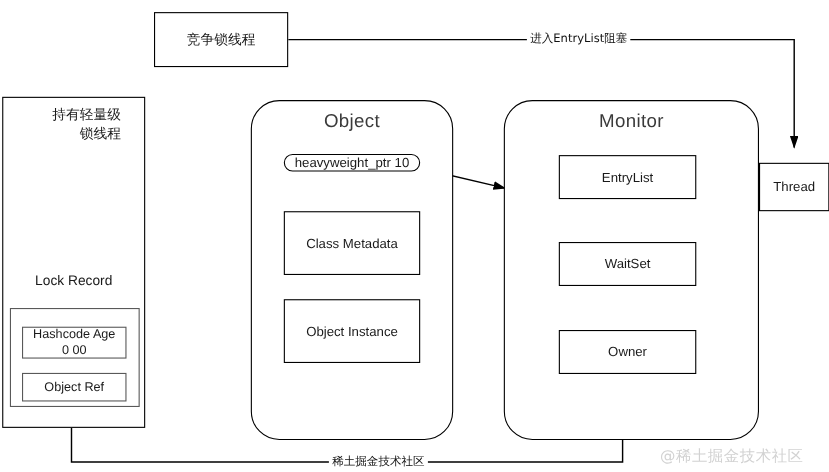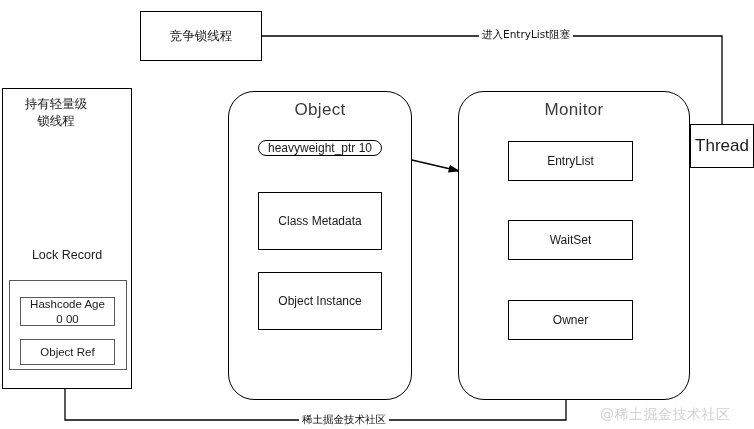--- a/index.html
+++ b/index.html
@@ -96,21 +96,21 @@
 
     <path d="M65,389 L65,420 L566,420 L566,343" fill="none" stroke="#000000" stroke-width="1.3" marker-end="url(#arrow)"></path>
   </svg>
 
   <div class="box cjk" style="left:140px; top:11px; width:122px; height:50px; font-size:12.5px;">
     <span>竞争锁线程</span>
   </div>
 
   <div class="box two-line" style="left:2px; top:88px; width:130px; height:301px; align-items:flex-start; justify-content:flex-start;">
   </div>
-  <div class="cjk" style="position:absolute; left:2px; top:96px; width:108px; text-align:center; font-size:12.5px; line-height:1.35; color:#1a1a1a;">
+  <div class="cjk" style="position:absolute; left:2px; top:96px; width:108px; text-align:right; font-size:12.5px; line-height:1.35; color:#1a1a1a;">
     <span class="sub" style="font-size:12.5px;">持有轻量级</span>
     <span class="sub" style="font-size:12.5px;">锁线程</span>
   </div>
 
   <div style="position:absolute; left:2px; top:248px; width:130px; text-align:center; font-size:12.5px; color:#1a1a1a;">
     <span>Lock Record</span>
   </div>
 
   <div class="box" style="left:9px; top:280px; width:118px; height:90px; border-color:#595959;"></div>
 
@@ -150,21 +150,21 @@
   </div>
 
   <div class="box" style="left:508px; top:220px; width:125px; height:40px; font-size:12px;">
     <span>WaitSet</span>
   </div>
 
   <div class="box" style="left:508px; top:300px; width:125px; height:40px; font-size:12px;">
     <span>Owner</span>
   </div>
 
-  <div class="box" style="left:690px; top:124px; width:64px; height:44px; font-size:17px;">
+  <div class="box" style="left:690px; top:148px; width:64px; height:44px; font-size:12px;">
     <span>Thread</span>
   </div>
 
   <div class="lbl cjk" style="left:479px; top:28px;">
     <span>进入EntryList阻塞</span>
   </div>
 
   <div class="lbl cjk" style="left:299px; top:413px;">
     <span>稀土掘金技术社区</span>
   </div>

